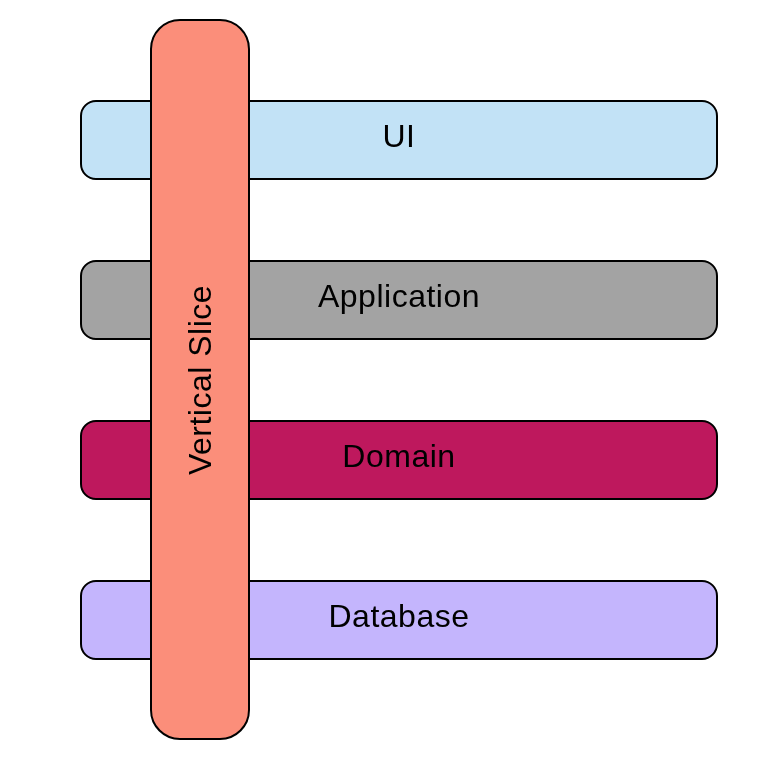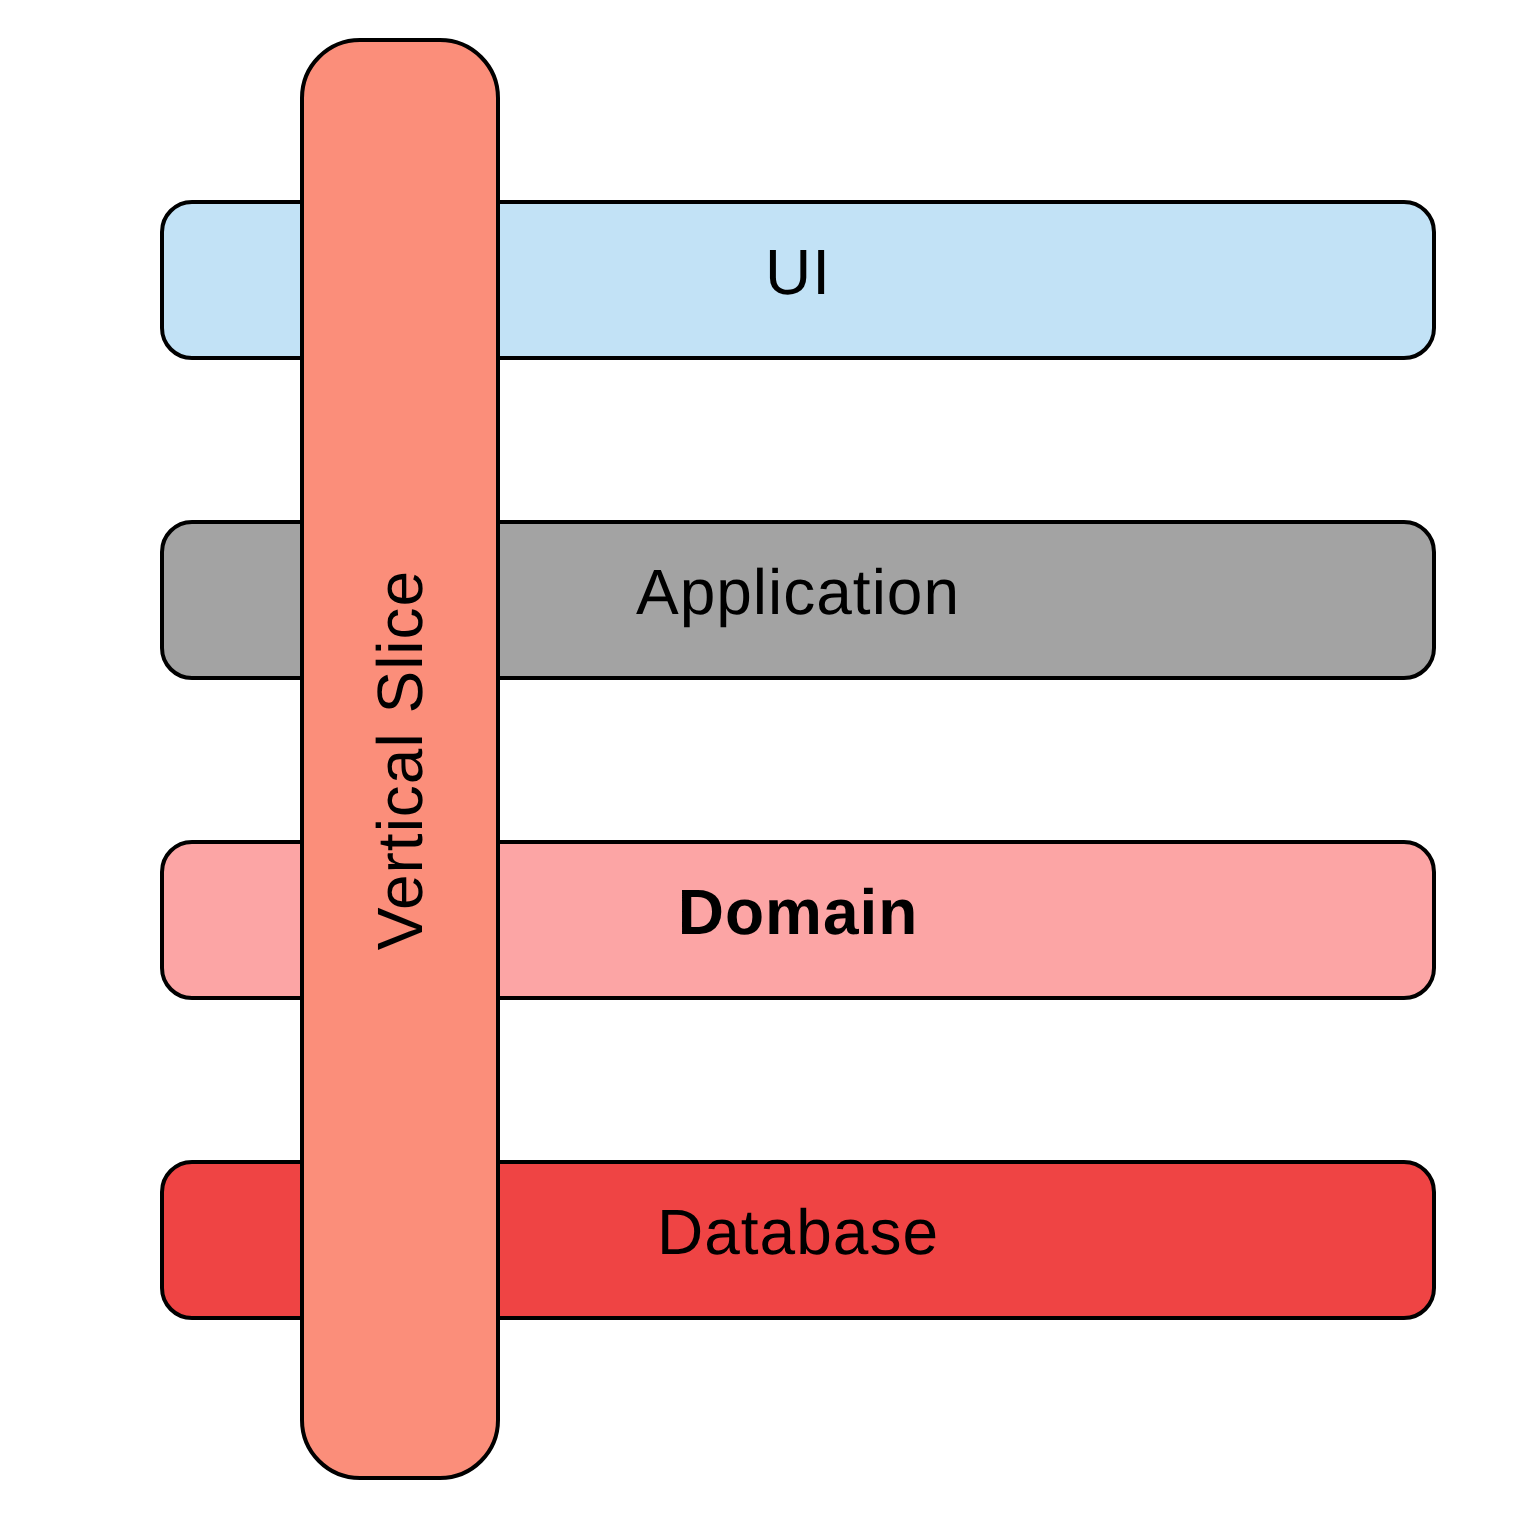--- a/index.html
+++ b/index.html
@@ -68,25 +68,25 @@
 <div class="canvas">
 
   <div class="layer-bar bar-ui" style="background-color: rgb(194, 226, 246);">
     <span class="bar-label">UI</span>
   </div>
 
   <div class="layer-bar bar-application" style="background-color: #a3a3a3;">
     <span class="bar-label">Application</span>
   </div>
 
-  <div class="layer-bar bar-domain" style="background-color: #fca5a5; font-weight: bold;">
+  <div class="layer-bar bar-domain" style="background-color: #be185d;">
     <span class="bar-label">Domain</span>
   </div>
 
-  <div class="layer-bar bar-database" style="background-color: #ef4444; align-items: center;">
+  <div class="layer-bar bar-database" style="background-color: #c4b5fd; align-items: center;">
     <span class="bar-label">Database</span>
   </div>
 
   <div class="slice-bar" style="background-color: rgb(251, 142, 122);">
     <span class="slice-label">Vertical Slice</span>
   </div>
 
 </div>
 
 </body></html>

